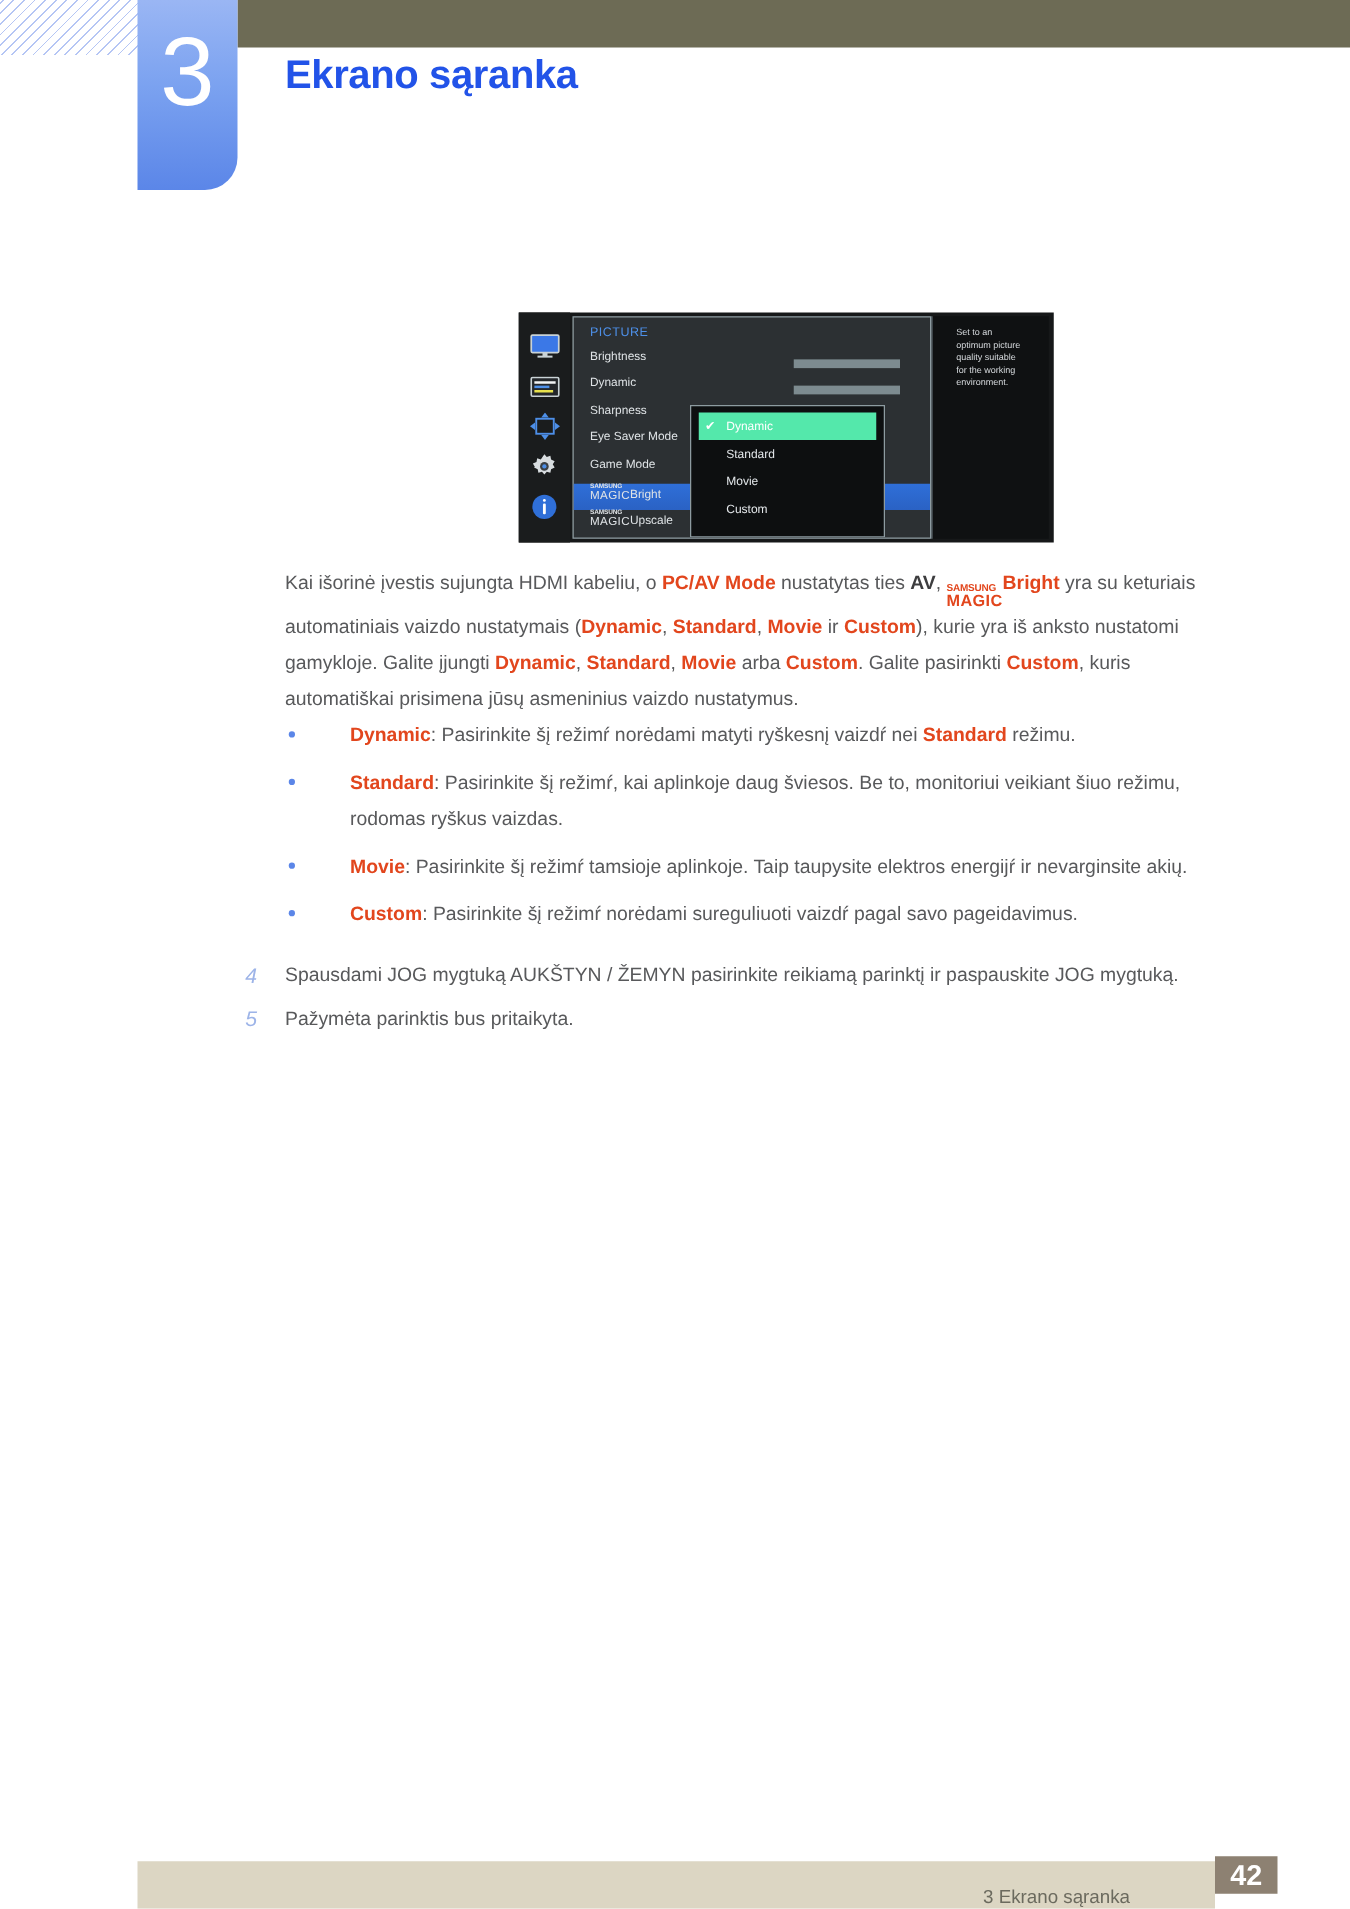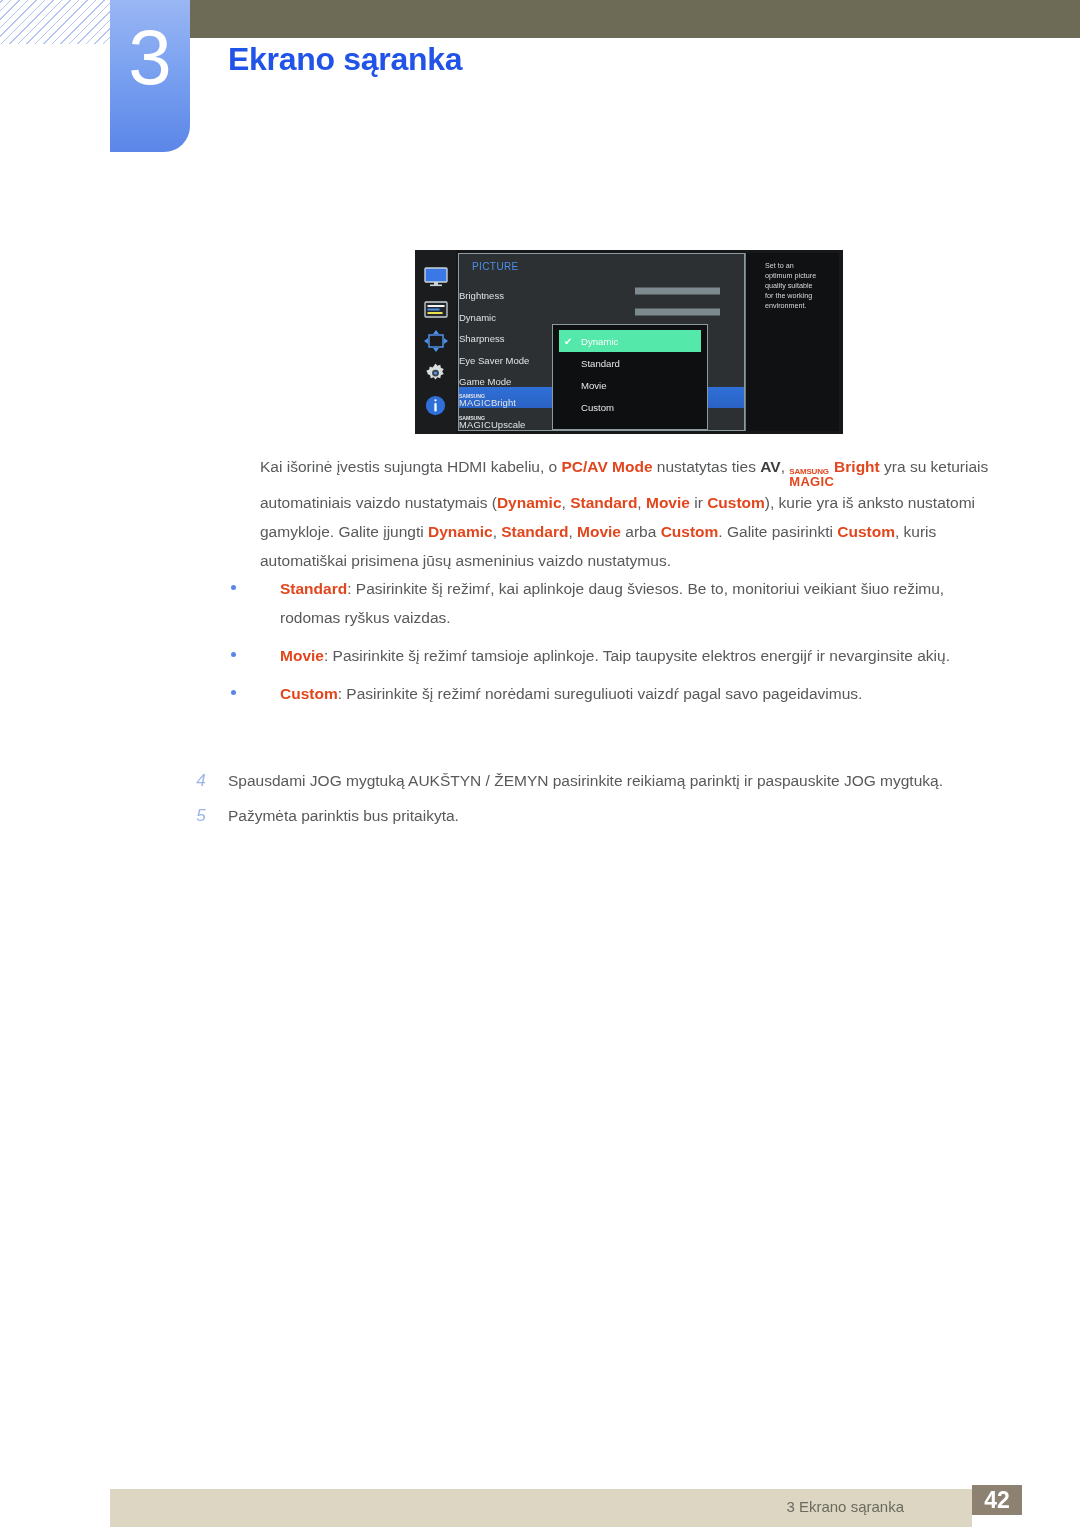--- a/index.html
+++ b/index.html
@@ -114,21 +114,22 @@
   }
   .osd-rows {
     position: absolute;
     left: 0; top: 26px;
     width: 100%;
   }
   .osd-row {
     position: relative;
     height: 21.4px;
     display: flex;
-    align-items: flex-end;
+    align-items: flex-start;
+    padding-left: 13px;
     box-sizing: border-box;
     color: #dfe3e6;
     font-size: 9.5px;
   }
   .osd-row.sel {
     background: linear-gradient(to bottom, #2f6fd8, #2a62c4);
   }
   .osd-row .label { white-space: nowrap; }
   .magic {
     display: inline-block;
@@ -214,21 +215,20 @@
   }
 
   
   .para {
     position: absolute;
     left: 228px;
     width: 754px;
     font-size: 15.5px;
     line-height: 29px;
     color: #58595b;
-    margin-left: 32px;
   }
   .b-orange { color: #e2461d; font-weight: bold; }
   .b-dark { color: #3d3d3f; font-weight: bold; }
   .magic-inline {
     display: inline-flex;
     flex-direction: column;
     align-items: flex-start;
     vertical-align: -2px;
     line-height: 1;
   }
@@ -302,21 +302,21 @@
     position: absolute;
     left: 110px;
     top: 1489px;
     width: 862px;
     height: 38px;
     background: #dcd6c3;
   }
   .footer-label {
     position: absolute;
     right: 68px;
-    top: 9px;
+    top: 20px;
     font-size: 15px;
     color: #6b6a5e;
   }
   .footer-page {
     position: absolute;
     left: 972px;
     top: 1485px;
     width: 50px;
     height: 30px;
     background: #8d8172;
@@ -453,20 +453,24 @@
 
 <div class="para" style="top:452px;">
   <span>Kai išorinė įvestis sujungta HDMI kabeliu, o </span><span class="b-orange">PC/AV Mode</span><span> nustatytas ties </span><span class="b-dark">AV</span><span>, </span><span class="magic-inline orange">
       <span class="s1">SAMSUNG</span>
       <span class="s2">MAGIC</span>
     </span><span class="b-orange">Bright</span><span> yra su keturiais automatiniais vaizdo nustatymais (</span><span class="b-orange">Dynamic</span><span>, </span><span class="b-orange">Standard</span><span>, </span><span class="b-orange">Movie</span><span> ir </span><span class="b-orange">Custom</span><span>), kurie yra iš anksto nustatomi gamykloje. Galite įjungti </span><span class="b-orange">Dynamic</span><span>, </span><span class="b-orange">Standard</span><span>, </span><span class="b-orange">Movie</span><span> arba </span><span class="b-orange">Custom</span><span>. Galite pasirinkti </span><span class="b-orange">Custom</span><span>, kuris automatiškai prisimena jūsų asmeninius vaizdo nustatymus.</span>
 </div>
 
 <div class="bullets">
 
+  <div class="bullet-row">
+    <span class="bullet-dot"></span>
+    <span class="b-orange">Dynamic</span><span>: Pasirinkite šį režimŕ norėdami matyti ryškesnį vaizdŕ nei </span><span class="b-orange">Standard</span><span> režimu.</span>
+  </div>
 
   <div class="bullet-row">
     <span class="bullet-dot"></span>
     <span class="b-orange">Standard</span><span>: Pasirinkite šį režimŕ, kai aplinkoje daug šviesos. Be to, monitoriui veikiant šiuo režimu, rodomas ryškus vaizdas.</span>
   </div>
 
   <div class="bullet-row">
     <span class="bullet-dot"></span>
     <span class="b-orange">Movie</span><span>: Pasirinkite šį režimŕ tamsioje aplinkoje. Taip taupysite elektros energijŕ ir nevarginsite akių.</span>
   </div>

